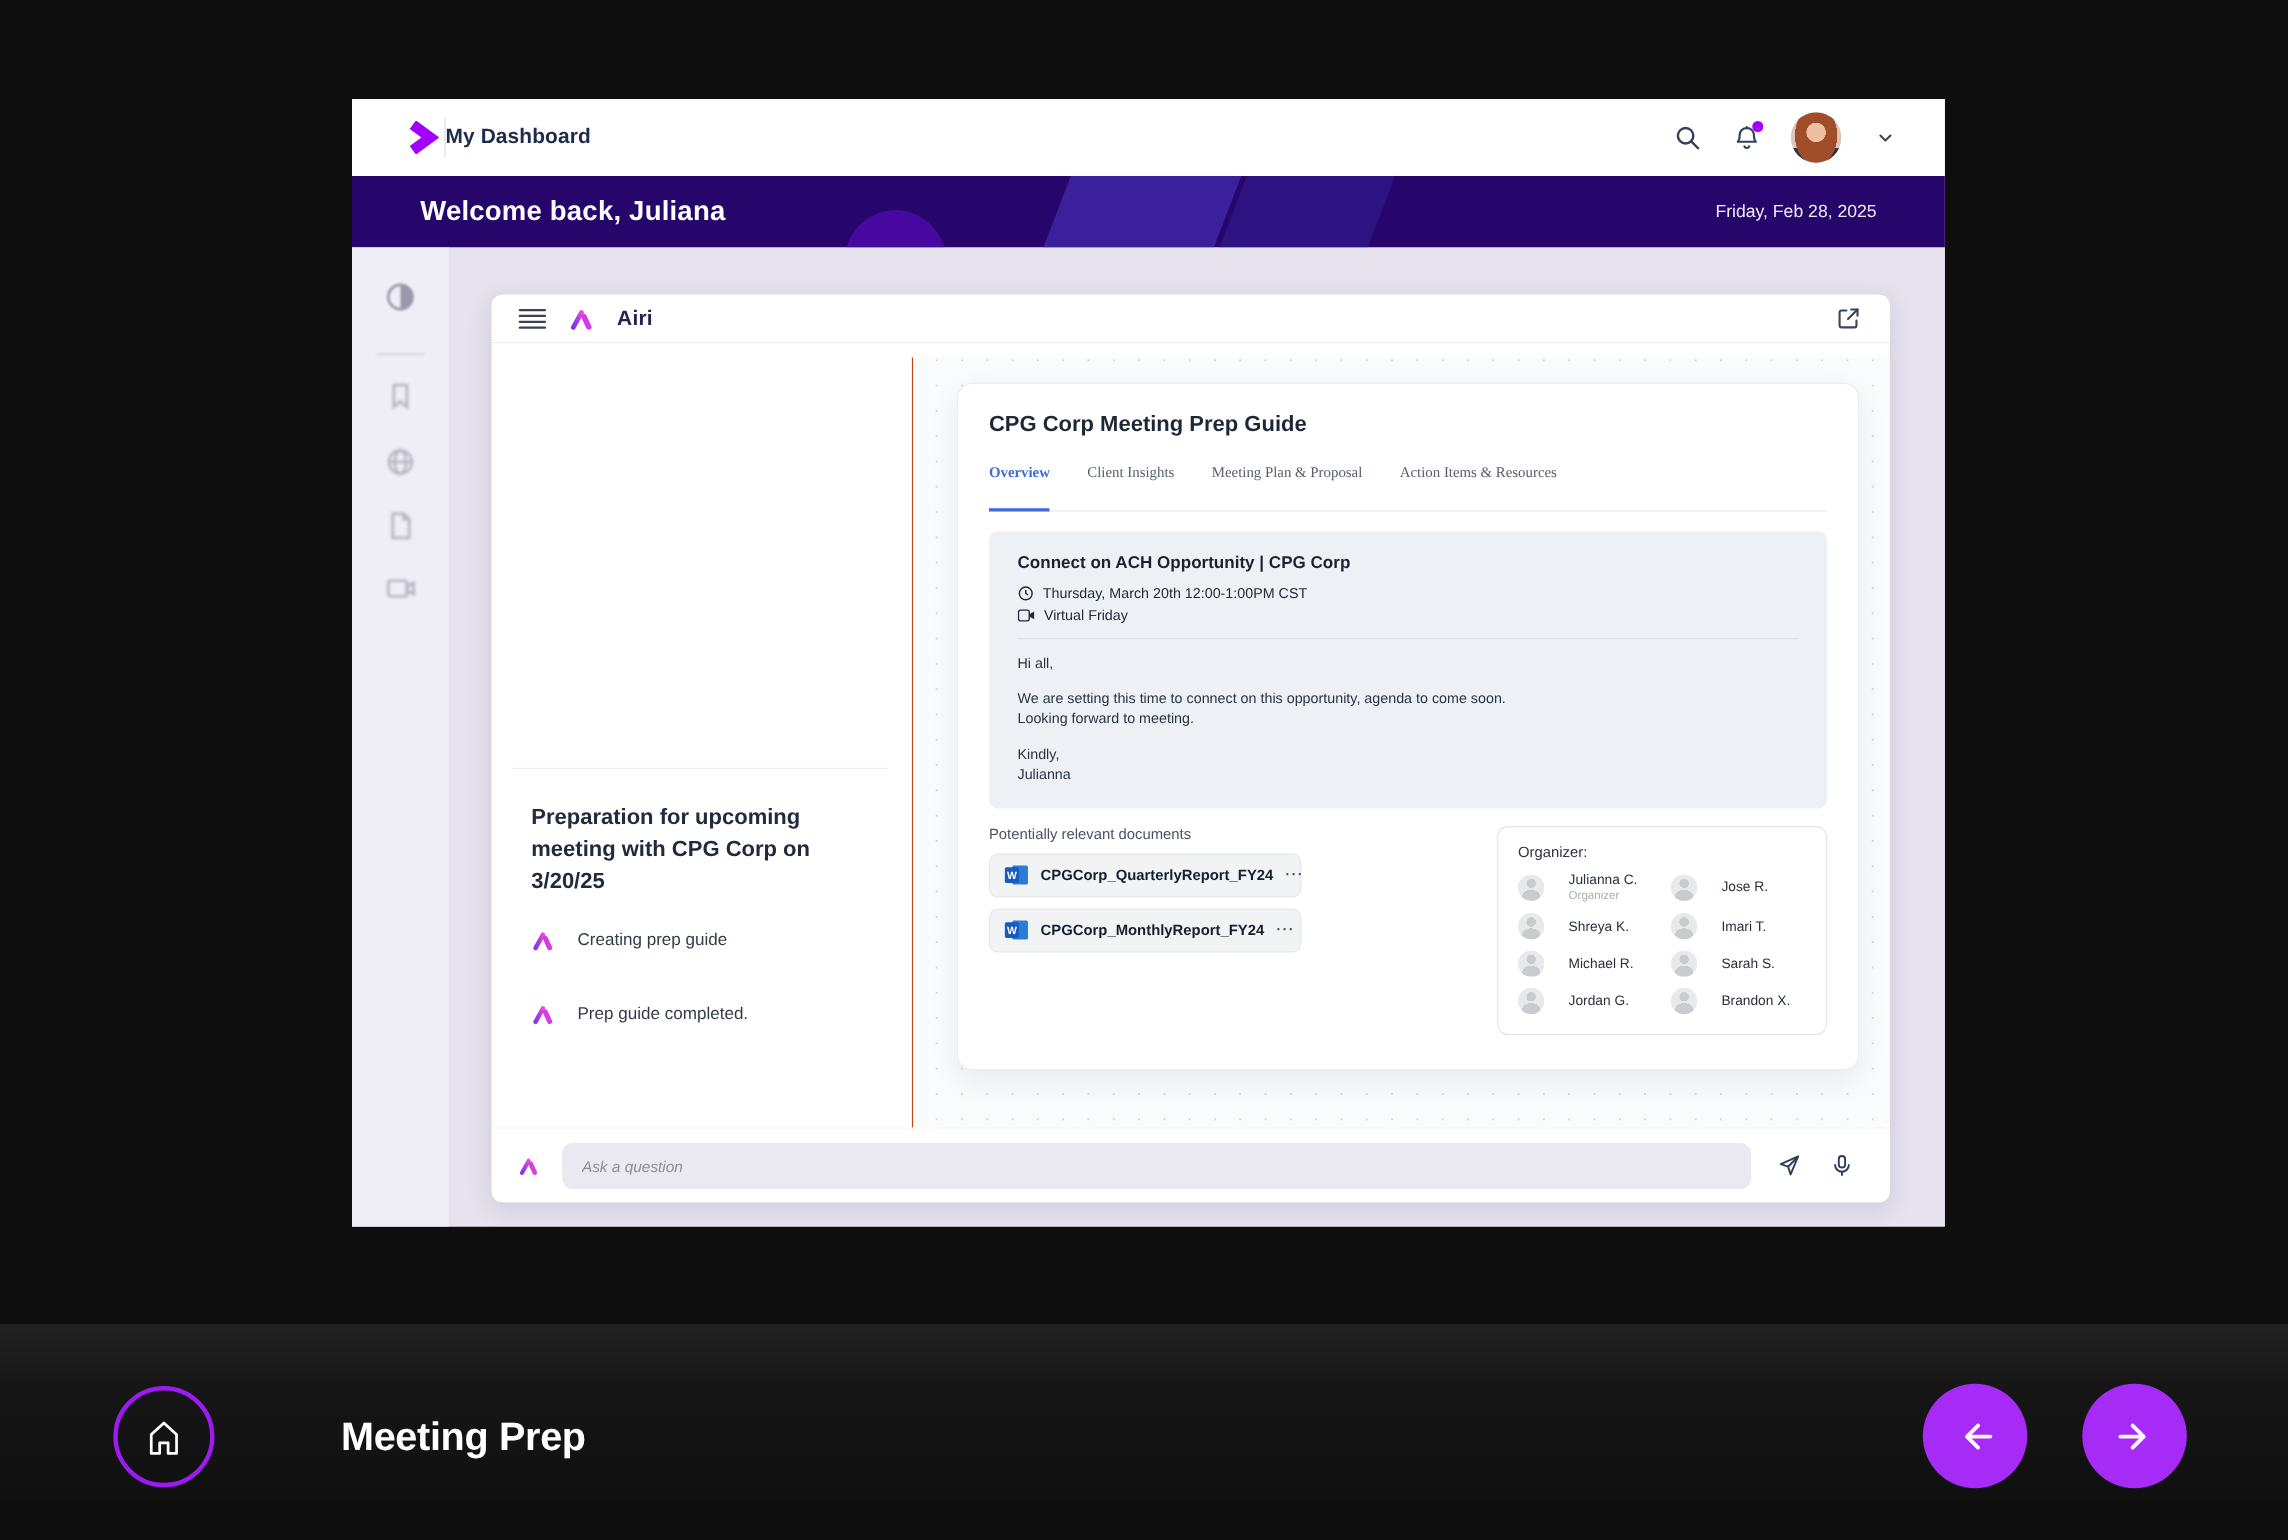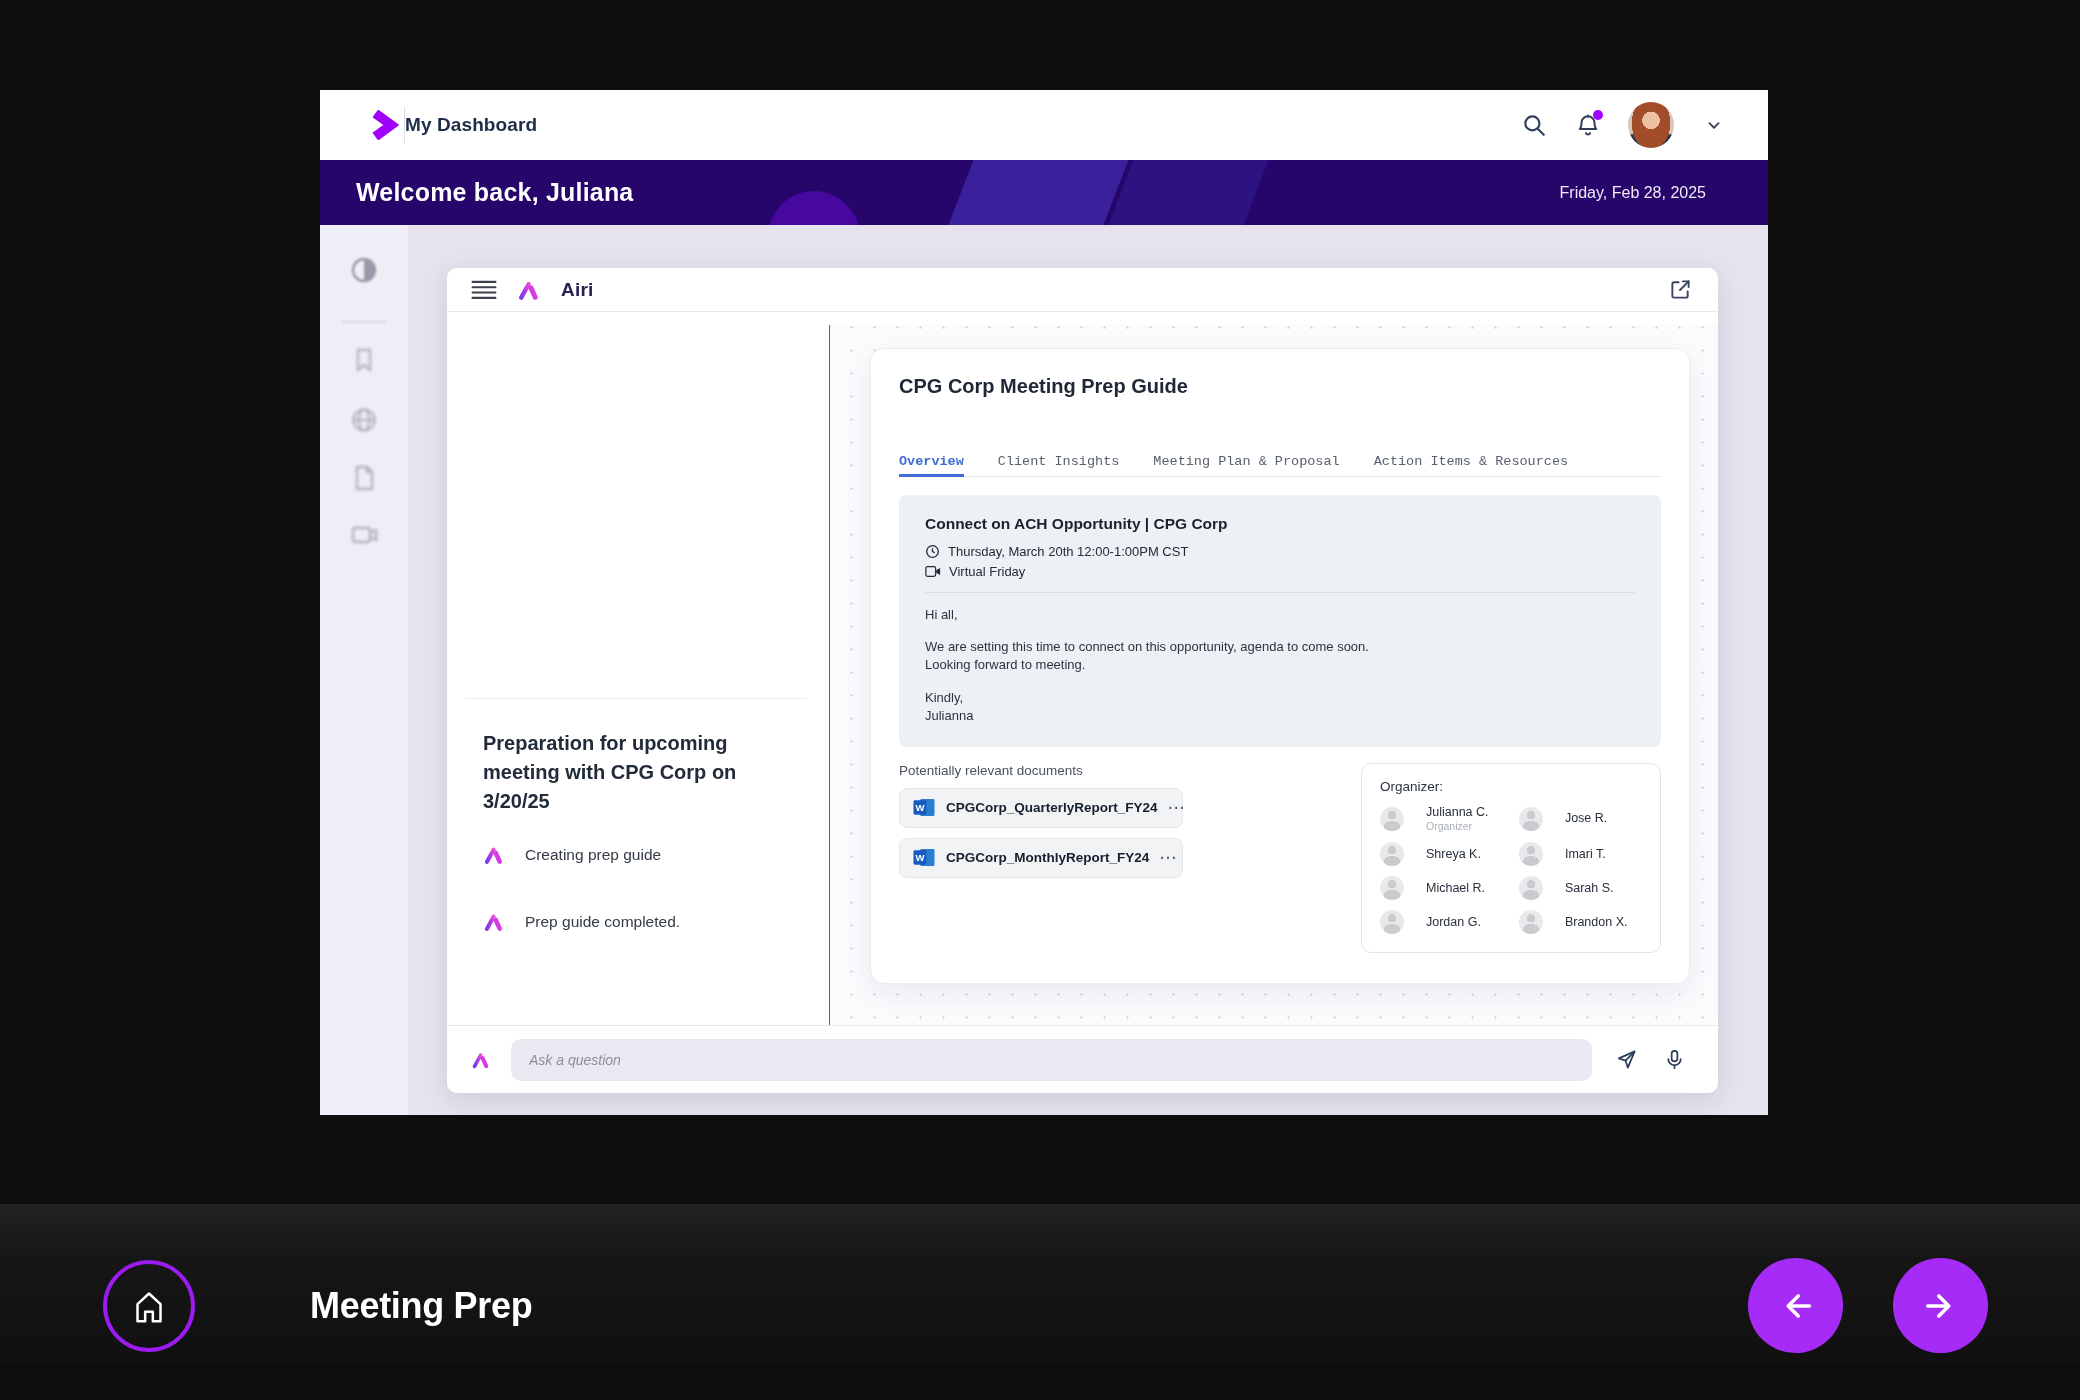--- a/index.html
+++ b/index.html
@@ -31,21 +31,21 @@
       linear-gradient(rgba(0,0,0,0) 70%, #2b3440 71%),
       #d9c6b8;
   }
   .chev svg { width:22px; height:22px; }
 
   
   .banner { position:absolute; top:70px; left:0; right:0; height:65px; background:#26066B; overflow:hidden; display:flex; align-items:center; }
   .banner-shape-a { position:absolute; left:640px; top:-25px; width:155px; height:120px; background:#3b209c; transform:skewX(-21deg); }
   .banner-shape-b { position:absolute; left:800px; top:-25px; width:135px; height:120px; background:#2d1282; transform:skewX(-21deg); }
   .banner-circle { position:absolute; left:448px; bottom:-58px; width:92px; height:92px; border-radius:50%; background:#4708a0; }
-  .banner-greeting { position:relative; margin-left:36px; font-size:25px; font-weight:700; color:#fff; letter-spacing:.2px; }
+  .banner-greeting { position:relative; margin-left:62px; font-size:25px; font-weight:700; color:#fff; letter-spacing:.2px; }
   .banner-date { position:relative; margin-left:auto; margin-right:62px; font-size:16px; color:#efeaf8; }
 
   
   .body { position:absolute; top:135px; left:0; right:0; bottom:0; background:#e6e3ee; }
   .ministbar { position:absolute; top:0; left:0; bottom:0; width:88px; background:#efedf5; }
   .mini-icon { position:absolute; left:29px; width:30px; height:30px; opacity:.7; filter:blur(1.4px); }
   .mini-icon svg { width:30px; height:30px; }
   .mini-div { position:absolute; left:22px; width:44px; border-top:2px solid #d9d6e3; filter:blur(1px); }
 
   
@@ -69,21 +69,21 @@
   .chat-event-2 { top:586px; }
 
   .content-col { position:absolute; left:383px; top:0; right:0; bottom:0; border-radius:0 0 10px 0; overflow:hidden;
     background-color:#fafbfd;
     background-image: radial-gradient(#d6dae0 1.3px, rgba(0,0,0,0) 1.4px);
     background-size: 23px 23px; background-position: 10px 14px; }
 
   .guide-card { position:absolute; left:40px; top:23px; width:820px; min-height:625px; background:#fff; border:1px solid #ececf1; border-radius:14px; box-shadow:0 10px 28px rgba(35,35,80,.07); padding:26px 28px 30px; }
   .guide-title { font-size:20px; font-weight:600; color:#1d2736; }
   .tabs { display:flex; gap:34px; margin-top:24px; border-bottom:1px solid #e3e7ee; }
-  .tab { font-size:13.5px; color:#57606e; padding:0 0 5px; border:none; background:none; cursor:pointer; border-bottom:3px solid rgba(0,0,0,0); margin-bottom:-1px; font-family:Liberation Mono, monospace;margin-top:32px; }
+  .tab { font-size:13.5px; color:#57606e; padding:0 0 24px; border:none; background:none; cursor:pointer; border-bottom:3px solid rgba(0,0,0,0); margin-bottom:-1px; font-family:Liberation Serif, serif; }
   .tab.active { color:#3e6bd6; font-weight:600; border-bottom-color:#3e6bd6; }
 
   .meeting-box { margin-top:18px; background:#edf1f6; border-radius:8px; padding:20px 26px 22px; }
   .meeting-title { font-size:15.5px; font-weight:700; color:#1a2230; }
   .meeting-meta { margin-top:11px; display:flex; flex-direction:column; gap:5px; }
   .meta-row { display:flex; align-items:center; gap:8px; font-size:13px; color:#222b38; }
   .meta-row svg { flex:0 0 auto; }
   .meeting-hr { border:none; border-top:1px solid #d7dfe8; margin:13px 0; }
   .msg p { font-size:13px; line-height:1.4; color:#2a3340; margin:0 0 14px; }
   .msg p:last-child { margin-bottom:0; }

